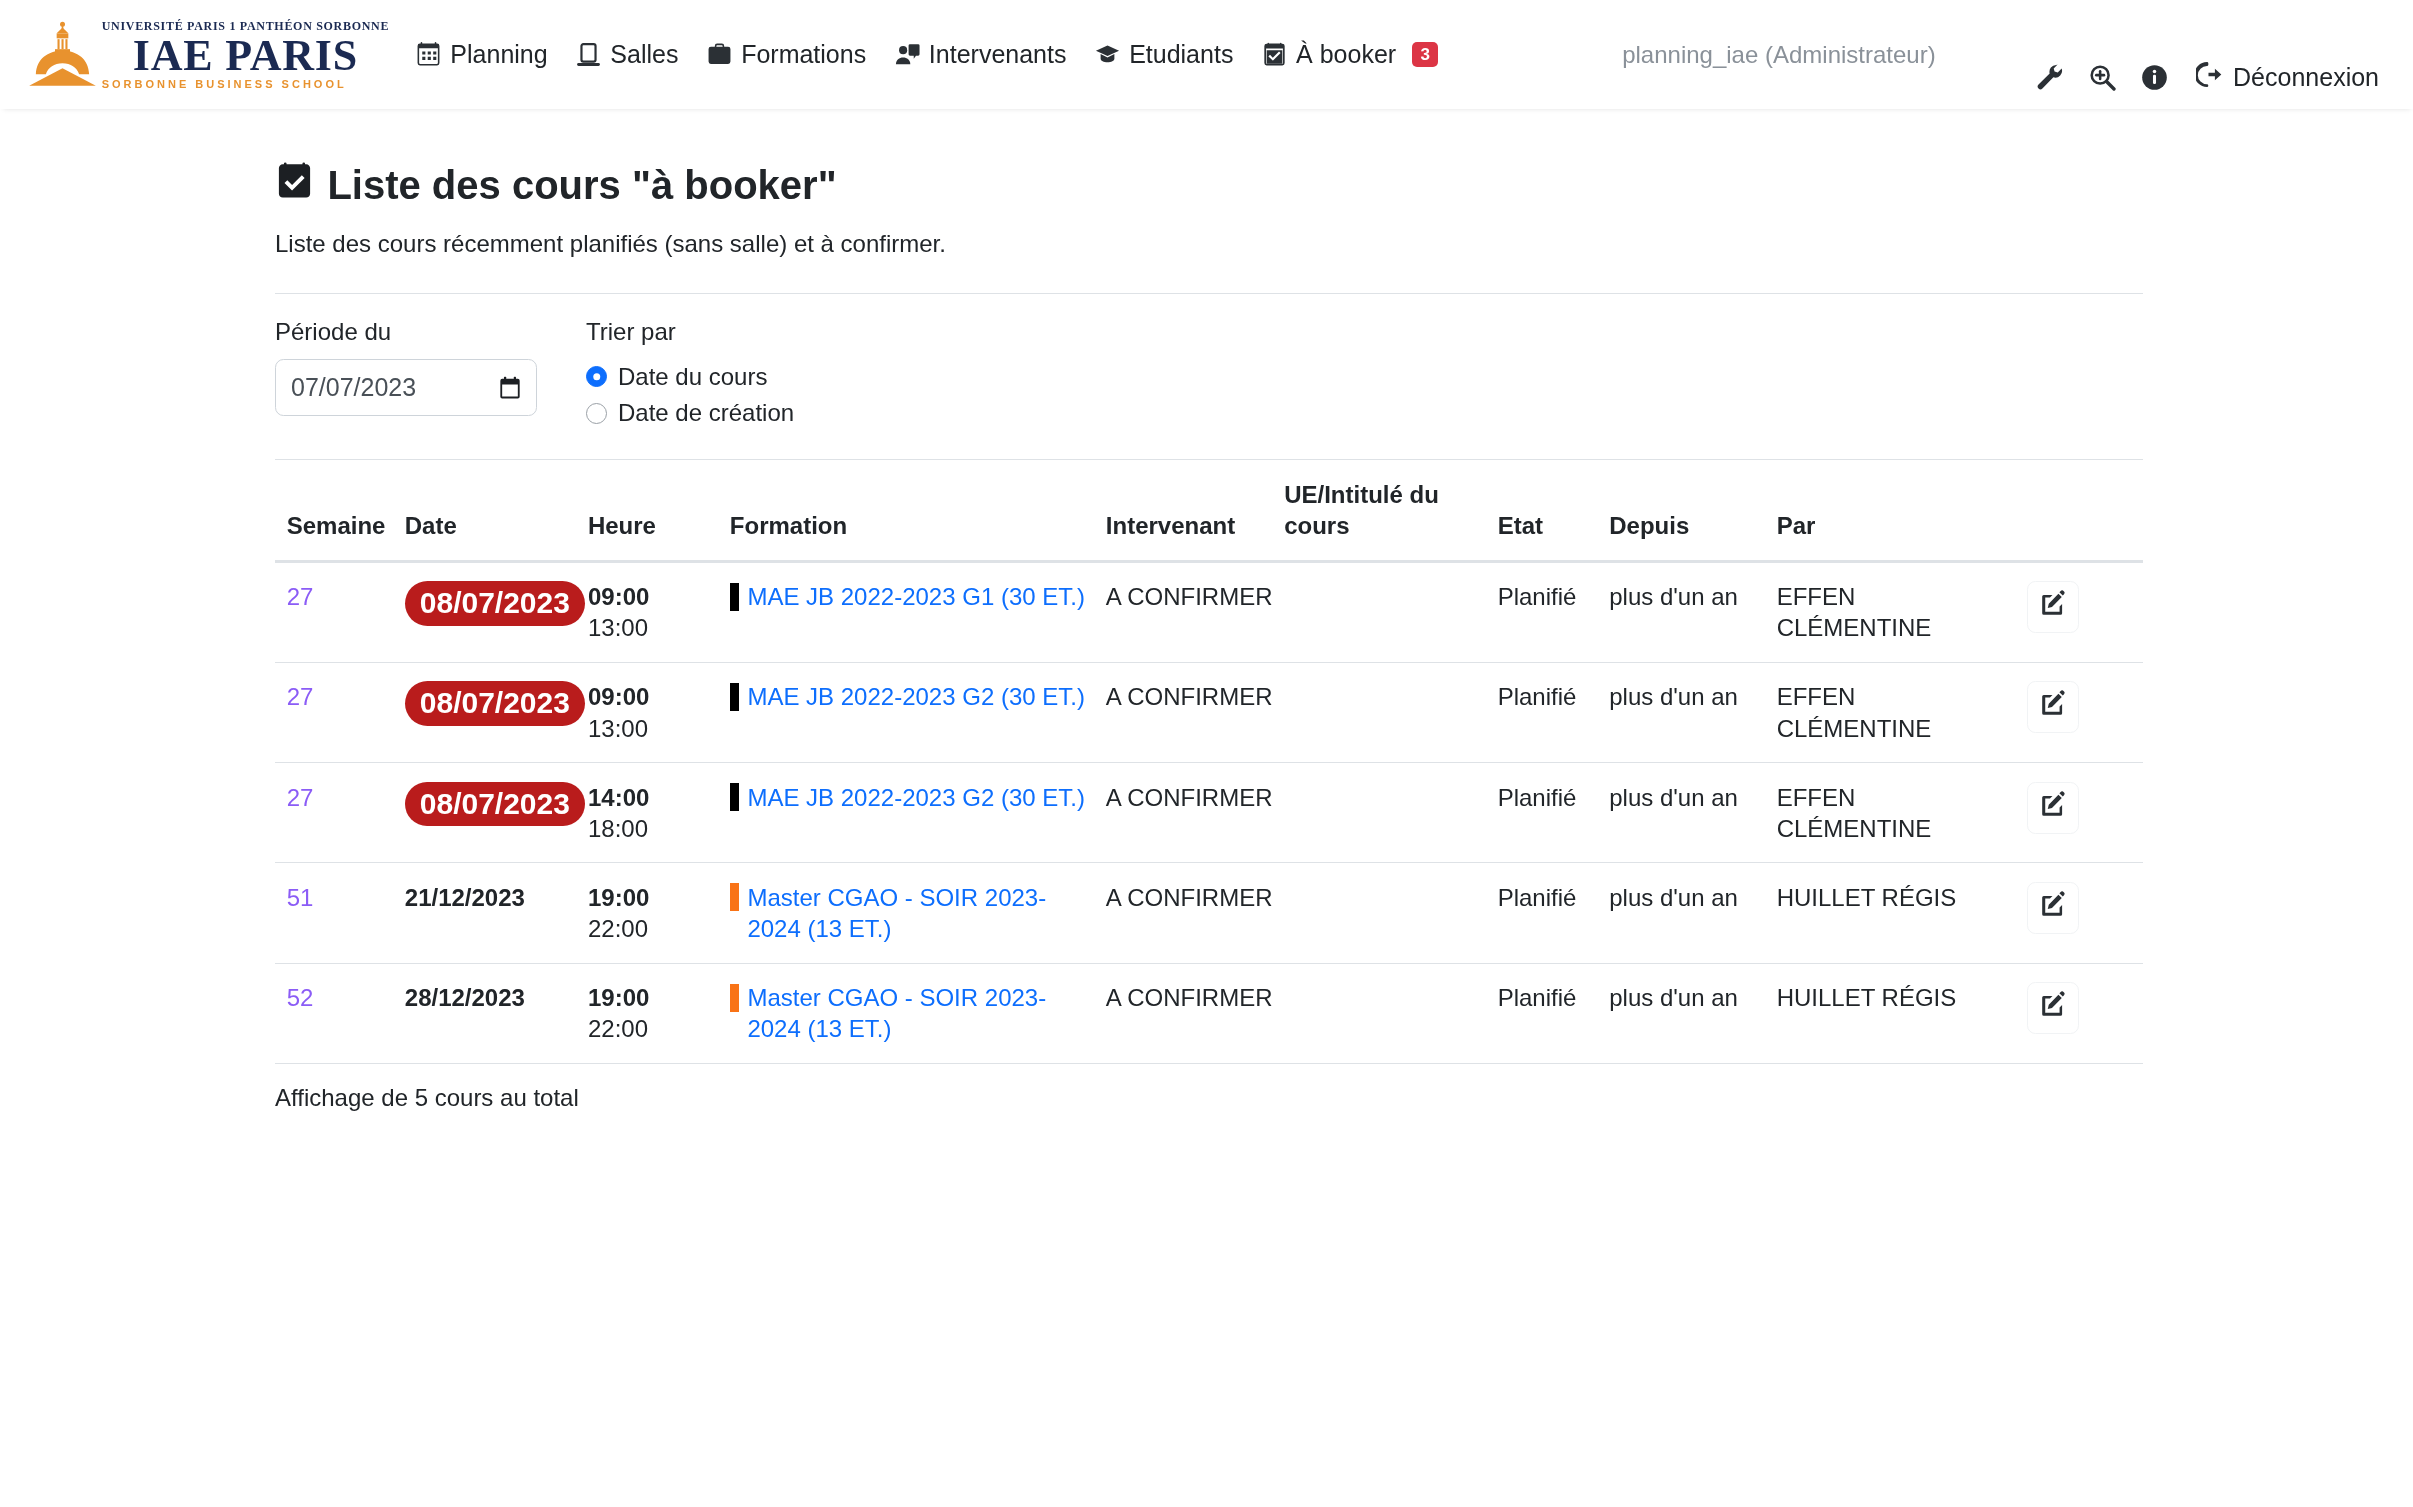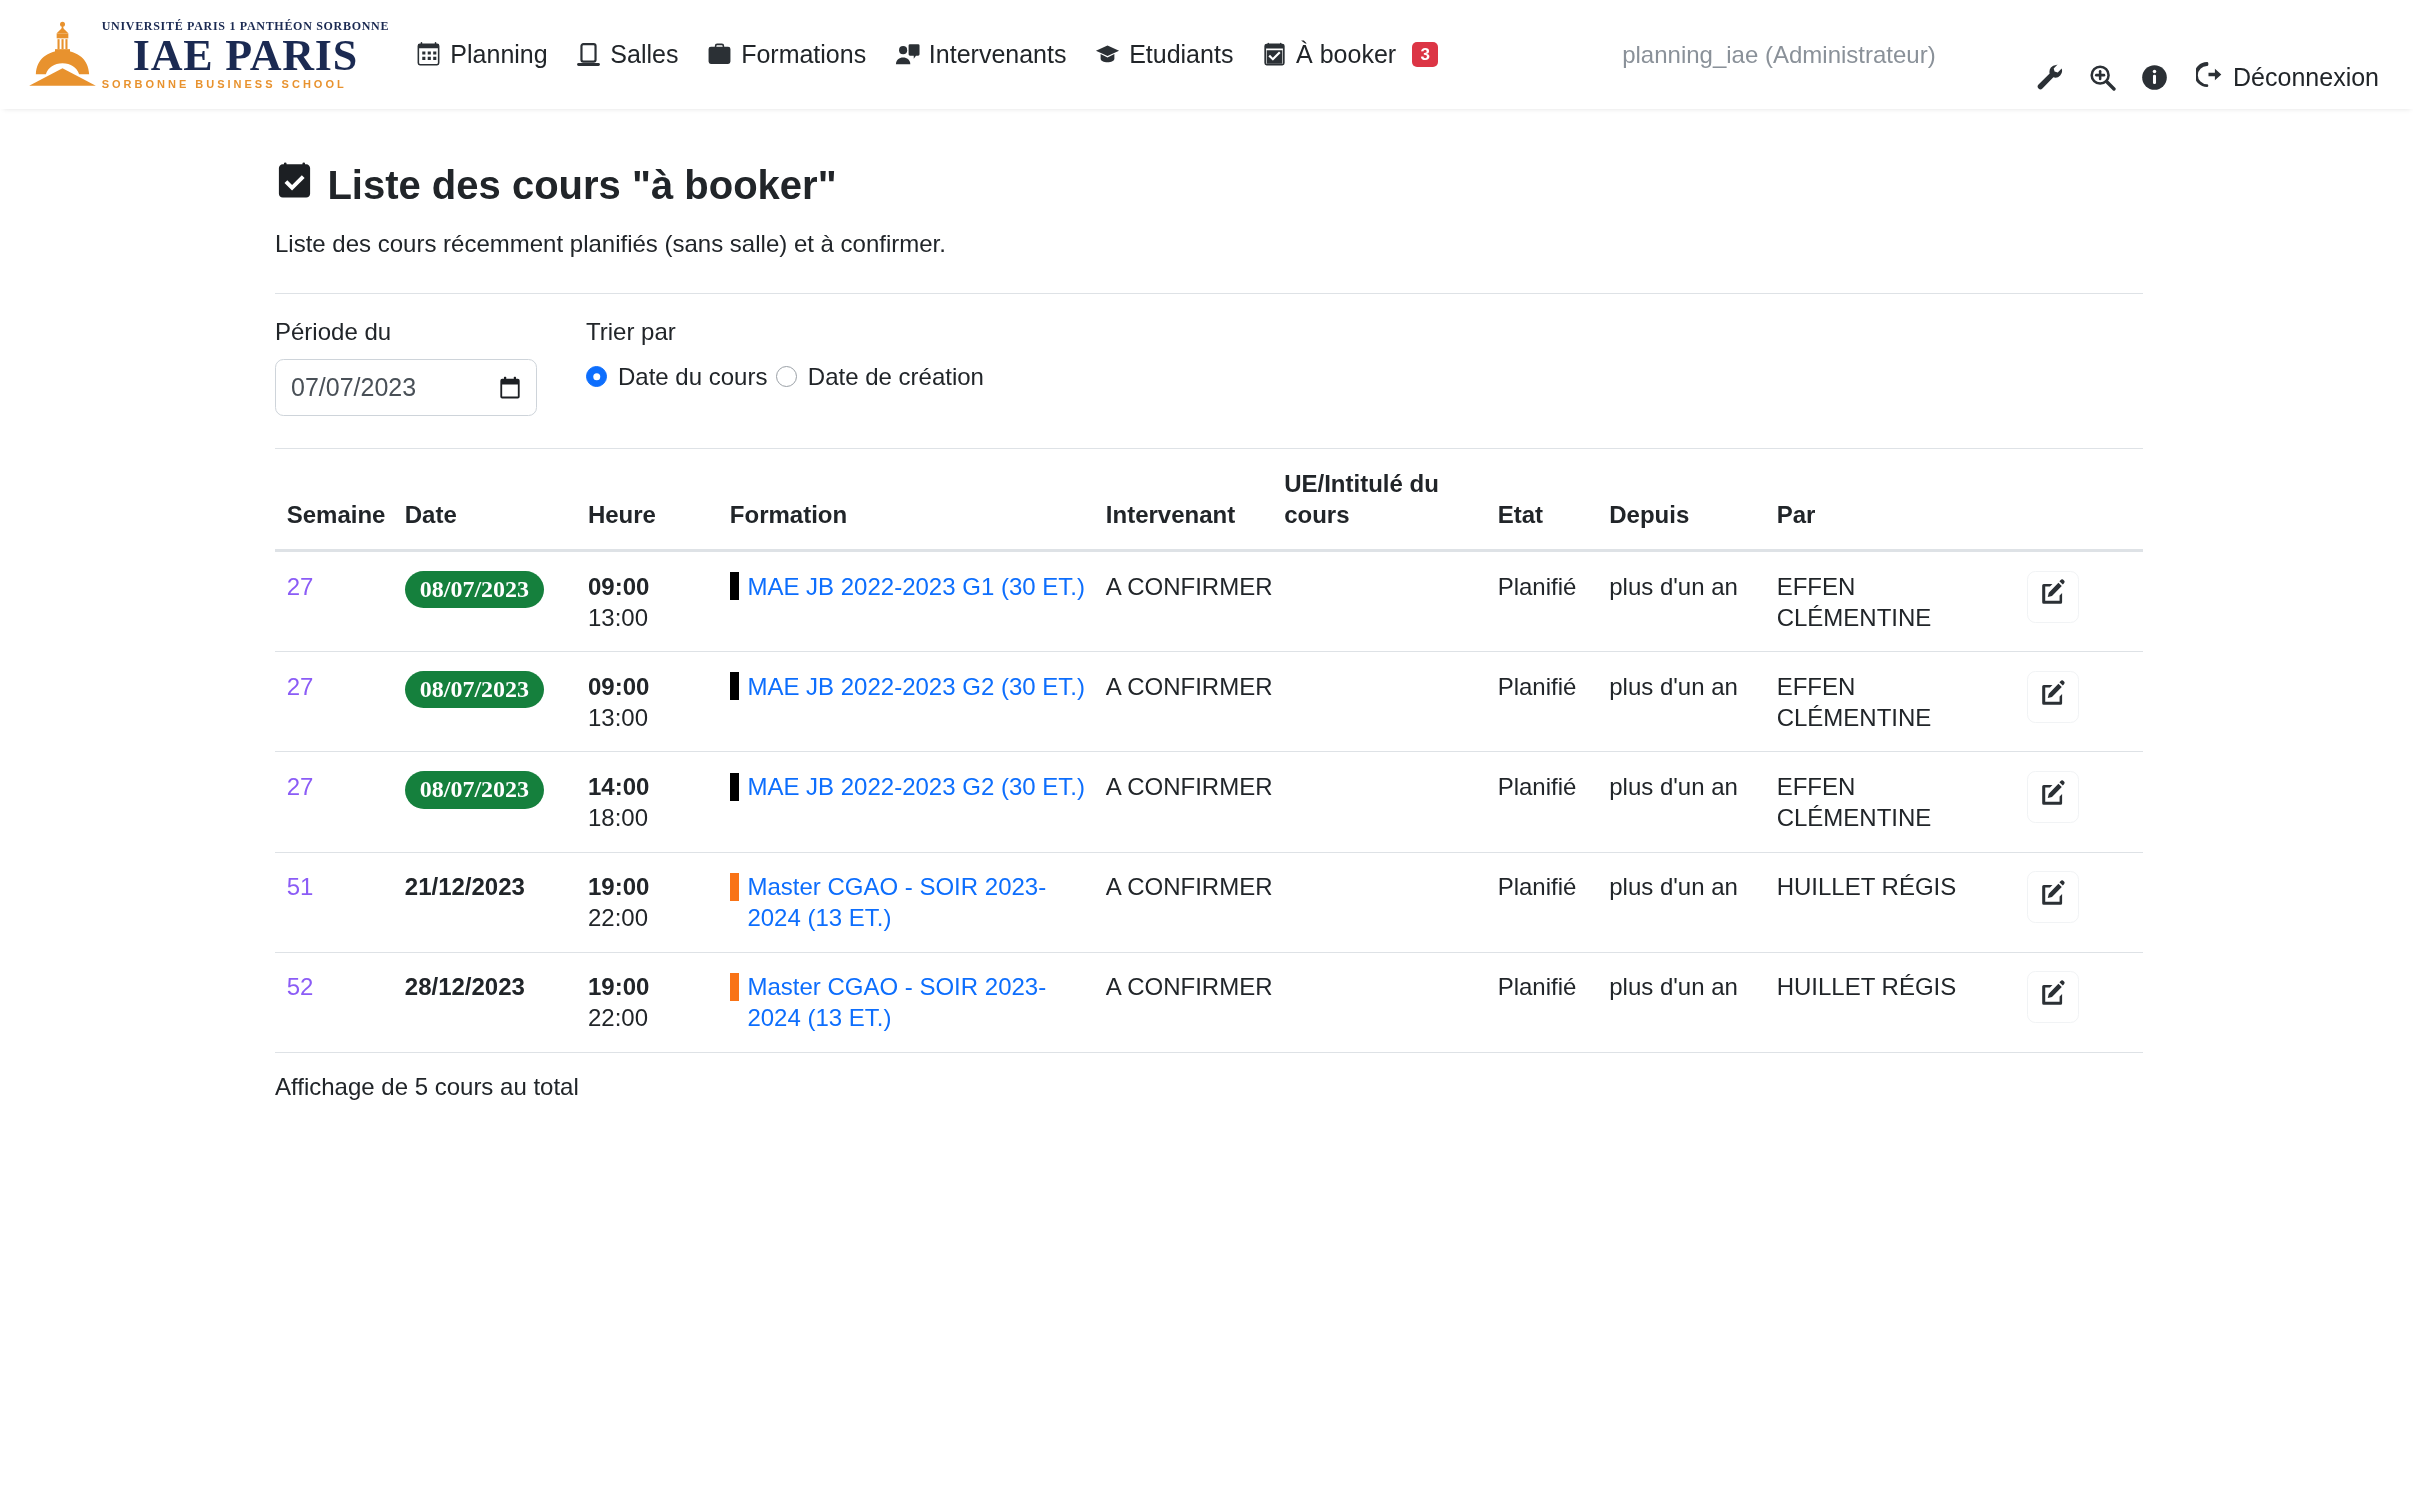--- a/index.html
+++ b/index.html
@@ -112,21 +112,21 @@
     height: 57px;
     border: 1.7px solid #ced4da; border-radius: 8.4px;
     background: #fff;
     display: flex; align-items: center;
     padding: 0 15px;
     cursor: text;
   }
   .date-value { font-size: 25px; color: #495057; flex: 1; }
   .cal-ico { display: flex; align-items: center; }
 
-  .radio-group { display: flex; flex-direction: row; gap: 8.4px; margin-top: 3.4px; }
+  .radio-group { display: flex; flex-direction: column; gap: 8.4px; margin-top: 3.4px; }
   .radio-row { display: flex; align-items: center; gap: 11px; cursor: pointer; }
   .radio {
     width: 21px; height: 21px; border-radius: 50%;
     border: 1.7px solid #9aa0a6; background: #fff;
     flex-shrink: 0; position: relative;
   }
   .radio.checked { border-color: #0d6efd; background: #0d6efd; }
   .radio.checked::after {
     content: ""; position: absolute;
     left: 50%; top: 50%; transform: translate(-50%, -50%);
@@ -166,27 +166,26 @@
   .col-interv   { width: 147px; }
   .col-ue       { width: 176px; }
   .col-etat     { width: 92px; }
   .col-depuis   { width: 138px; }
   .col-par      { width: 201px; }
   .col-action   { width: 101px; }
 
   .semaine-link { color: #8b5cf6; text-decoration: none; cursor: pointer; }
   .date-pill {
     display: inline-block;
-    background: #15803d; color: #ffffff;
-    font-size: 24px; font-weight: 700;
+    background: #b91c1c; color: #ffffff;
+    font-size: 30px; font-weight: 700;
     border-radius: 838px;
     padding: 5px 15px 5.9px 15px;
     white-space: nowrap;
     line-height: 1.12;
-    font-family: Liberation Serif, serif;
   }
   .date-plain { font-size: 24px; font-weight: 700; color: #212529; white-space: nowrap; }
   .heure { font-weight: 700; }
   .heure .t2 { font-weight: 400; display: block; }
   .formation-cell { display: flex; align-items: flex-start; gap: 8.4px; }
   .colorbar { width: 9.2px; min-width: 9.2px; height: 28px; display: block; margin-top: 1.7px; }
   .formation-link { color: #0d6efd; text-decoration: none; cursor: pointer; }
   .edit-btn {
     width: 52px; height: 52px;
     border: 1.7px solid #f1f3f5; border-radius: 8.4px;

